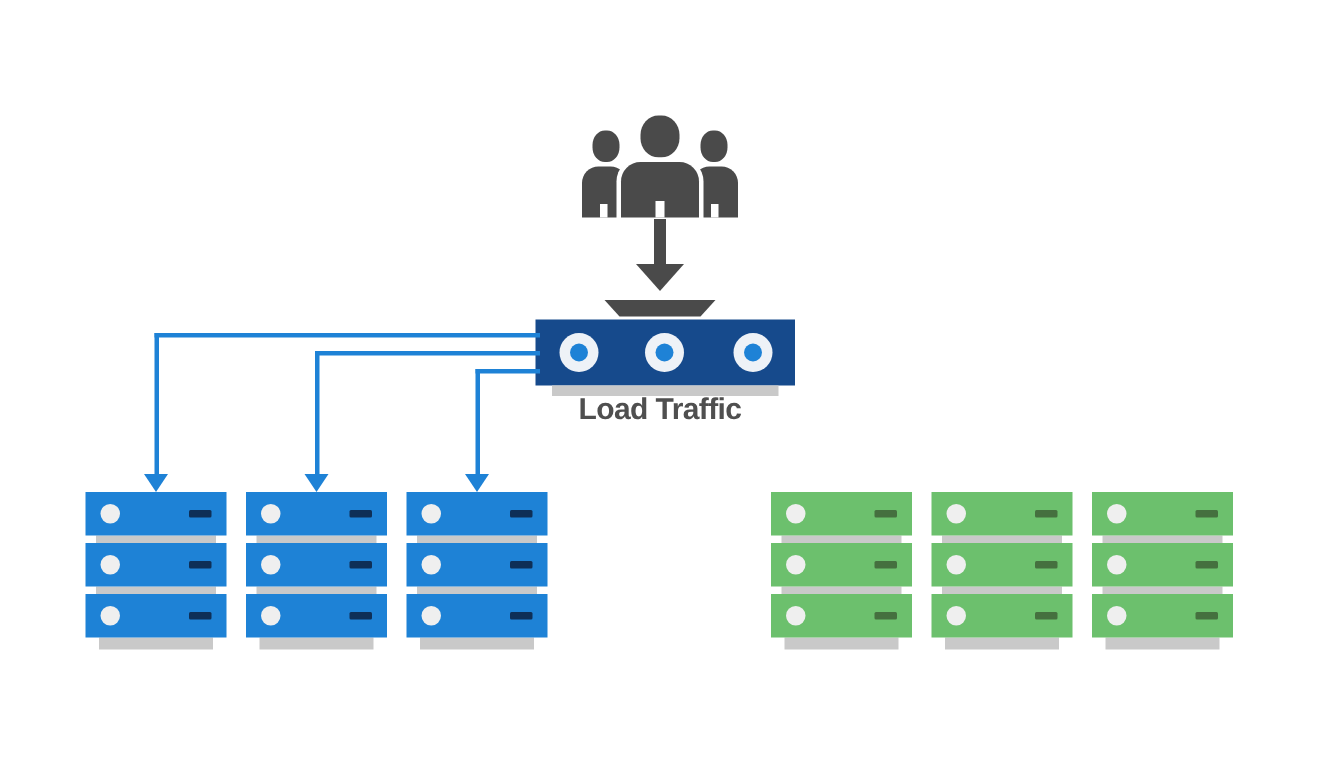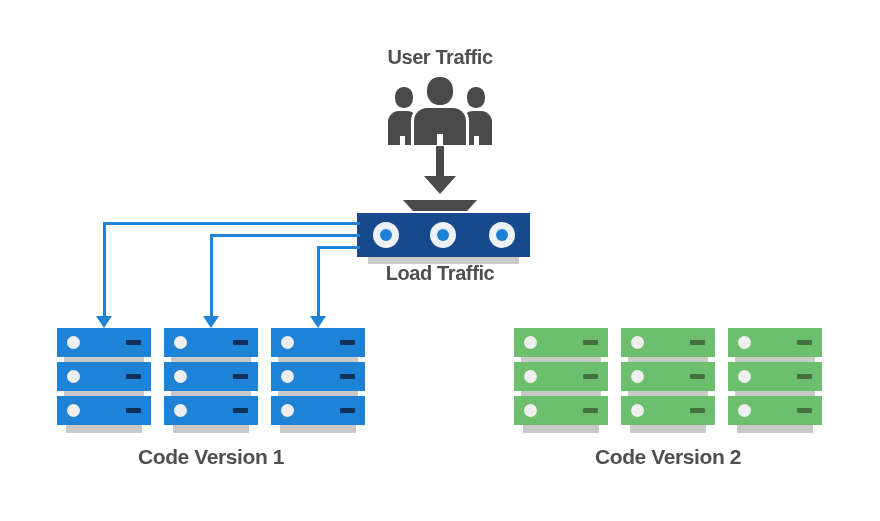--- a/index.html
+++ b/index.html
@@ -70,21 +70,20 @@
   .shelf{height:5px;margin:0 7px;background:var(--shadow-gray,#c9c9c9);}
   .base{height:8px;margin:0 9px;background:var(--shadow-gray,#c9c9c9);}
   .cluster-label.v1{left:57px;top:444px;width:308px;}
   .cluster-label.v2{left:514px;top:444px;width:308px;}
 </style>
 </head>
 <body>
 
 <div class="canvas">
 
-  <div class="abs label mid" style="left:340px;top:45px;width:200px;">User Traffic</div>
 
   <div class="abs people">
     <div class="fig-left">
       <div class="head"></div>
       <div class="body"></div>
       <div class="notch"></div>
     </div>
     <div class="fig-right">
       <div class="head"></div>
       <div class="body"></div>
@@ -222,16 +221,14 @@
         </div>
         <div class="shelf"></div>
         <div class="unit">
           <span class="led"></span>
           <span class="vent"></span>
         </div>
         <div class="base"></div>
       </div>
     </div>
 
-  <div class="abs label big cluster-label v1">Code Version 1</div>
-  <div class="abs label big cluster-label v2">Code Version 2</div>
 
 </div>
 
 </body></html>

